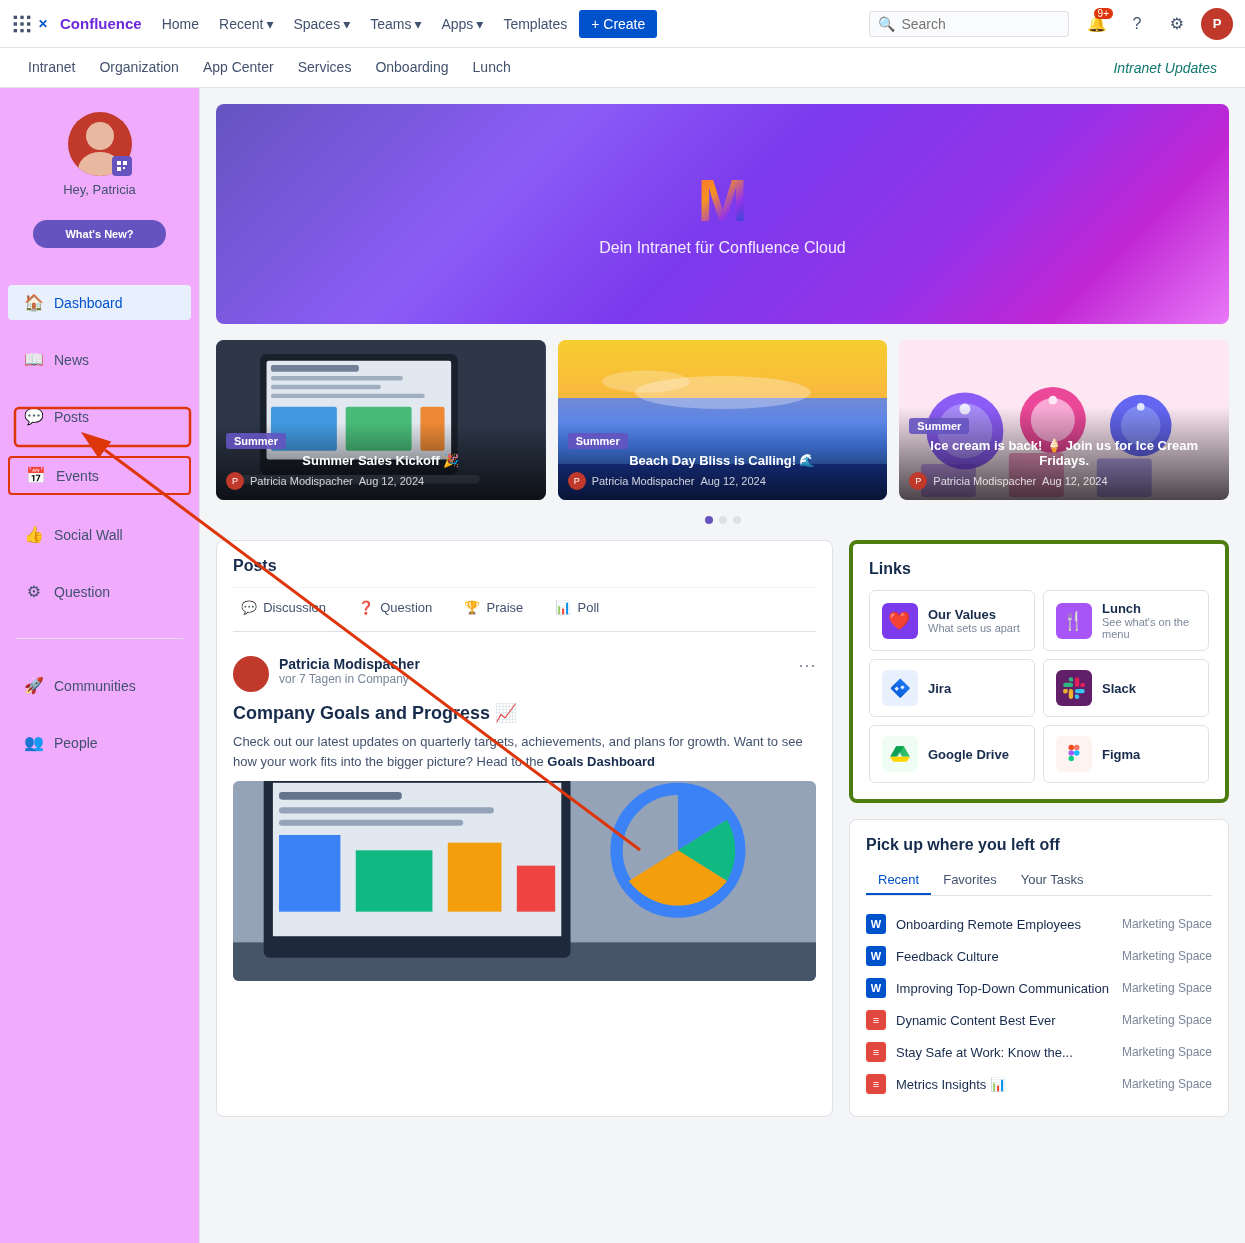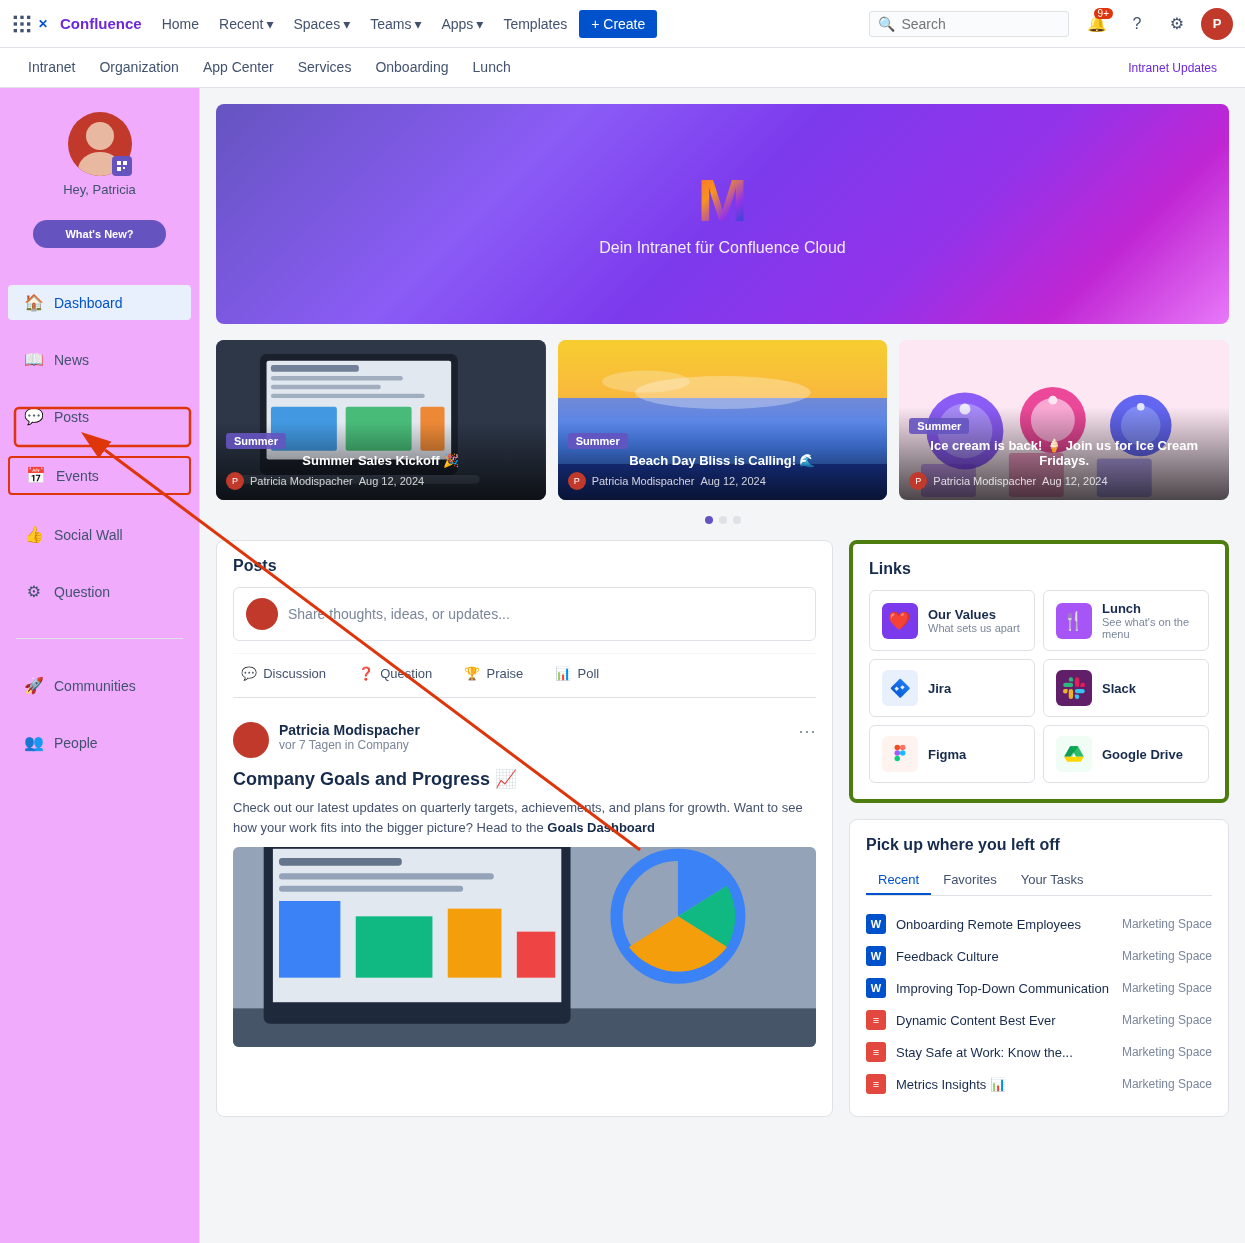--- a/index.html
+++ b/index.html
@@ -21,21 +21,21 @@
     .notif-badge { position: absolute; top: 0; right: 0; background: #de350b; color: #fff; border-radius: 8px; font-size: 10px; padding: 0 4px; min-width: 16px; text-align: center; }
     .avatar-btn { width: 32px; height: 32px; border-radius: 50%; background: #c0392b; color: #fff; display: flex; align-items: center; justify-content: center; font-size: 13px; font-weight: 600; cursor: pointer; overflow: hidden; }
 
     
     .sec-nav {
       display: flex; align-items: center; background: #fff; border-bottom: 1px solid #dfe1e6;
       padding: 0 16px; height: 40px; gap: 0;
     }
     .sec-nav-item { padding: 8px 12px; font-size: 14px; color: #42526e; cursor: pointer; border-bottom: 2px solid transparent; }
     .sec-nav-spacer { flex: 1; }
-    .sec-nav-right { font-size: 12px; color: #6d28d9; padding: 8px 12px; cursor: pointer; }
+    .sec-nav-right { font-size: 14px; color: #0f766e; padding: 8px 12px; cursor: pointer; font-style: italic; }
 
     
     .main-layout { display: flex; min-height: calc(100vh - 88px); }
 
     
     .sidebar {
       width: 200px; min-width: 200px; background: #f0abfc; border-right: 1px solid #dfe1e6;
       padding: 16px 0; display: flex; flex-direction: column; gap: 20px;
     }
     .sidebar-user { display: flex; flex-direction: column; align-items: center; padding: 8px 16px 16px; gap: 6px; }
@@ -348,24 +348,20 @@
     <div class="pagination-dots">
       <div class="dot active"></div>
       <div class="dot"></div>
       <div class="dot"></div>
     </div>
 
     <div class="two-col">
 
       <div class="posts-section">
         <div class="section-title">Posts</div>
-        <div class="post-input-area">
-          <div class="post-input-avatar"></div>
-          <span class="post-input-placeholder">Share thoughts, ideas, or updates...</span>
-        </div>
         <div class="post-actions">
           <div class="post-action-btn">
             <span>💬</span>
             <span>Discussion</span>
           </div>
           <div class="post-action-btn">
             <span>❓</span>
             <span>Question</span>
           </div>
           <div class="post-action-btn">
@@ -472,49 +468,49 @@
                     <path fill="#36c5f0" d="M15.36 18.96a2.4 2.4 0 012.4 2.4A2.4 2.4 0 0115.36 24a2.4 2.4 0 01-2.4-2.4V18.96h2.4z"></path>
                     <path fill="#36c5f0" d="M15.36 17.76a2.4 2.4 0 01-2.4-2.4 2.4 2.4 0 012.4-2.4h6a2.4 2.4 0 012.4 2.4 2.4 2.4 0 01-2.4 2.4h-6z"></path>
                   </svg>
               </div>
               <div>
                 <div class="link-text">Slack</div>
               </div>
             </div>
 
             <div class="link-card">
+              <div class="link-icon" style="background:#f0fdf4;border-radius:6px;">
+                <svg width="22" height="22" viewBox="0 0 24 24">
+                    <path d="M7.71 3.5L1.15 15l3.43 5.5H19.4L22.84 15 16.28 3.5z" fill="none"></path>
+                    <path d="M16.28 3.5H7.71L1.15 15h6.87z" fill="#0f9d58"></path>
+                    <path d="M22.84 15L16.28 3.5H7.71l6.57 11.5z" fill="#00ac47" opacity="0.8"></path>
+                    <path d="M1.15 15l3.43 5.5h14.82l3.44-5.5z" fill="#ffd600"></path>
+                    <path d="M8.02 15l6.26-11.5 2.0 0-6.26 11.5z" fill="#0f9d58" opacity="0.4"></path>
+                  </svg>
+              </div>
+              <div>
+                <div class="link-text">Google Drive</div>
+              </div>
+            </div>
+
+            <div class="link-card">
               <div class="link-icon" style="background:#fff3f0;border-radius:6px;">
                 <svg width="22" height="22" viewBox="0 0 24 24">
                     <rect x="6" y="2" width="6" height="6" rx="3" fill="#f24e1e"></rect>
                     <rect x="12" y="2" width="6" height="6" rx="3" fill="#ff7262"></rect>
                     <rect x="6" y="8" width="6" height="6" rx="3" fill="#a259ff"></rect>
                     <circle cx="15" cy="11" r="3" fill="#1abcfe"></circle>
                     <rect x="6" y="14" width="6" height="6" rx="3" fill="#0acf83"></rect>
                   </svg>
               </div>
               <div>
                 <div class="link-text">Figma</div>
               </div>
             </div>
 
-            <div class="link-card">
-              <div class="link-icon" style="background:#f0fdf4;border-radius:6px;">
-                <svg width="22" height="22" viewBox="0 0 24 24">
-                    <path d="M7.71 3.5L1.15 15l3.43 5.5H19.4L22.84 15 16.28 3.5z" fill="none"></path>
-                    <path d="M16.28 3.5H7.71L1.15 15h6.87z" fill="#0f9d58"></path>
-                    <path d="M22.84 15L16.28 3.5H7.71l6.57 11.5z" fill="#00ac47" opacity="0.8"></path>
-                    <path d="M1.15 15l3.43 5.5h14.82l3.44-5.5z" fill="#ffd600"></path>
-                    <path d="M8.02 15l6.26-11.5 2.0 0-6.26 11.5z" fill="#0f9d58" opacity="0.4"></path>
-                  </svg>
-              </div>
-              <div>
-                <div class="link-text">Google Drive</div>
-              </div>
-            </div>
-
           </div>
         </div>
 
         <div class="pickup-section">
           <div class="section-title">Pick up where you left off</div>
           <div class="pickup-tabs">
             <div class="pickup-tab active">Recent</div>
             <div class="pickup-tab">Favorites</div>
             <div class="pickup-tab">Your Tasks</div>
           </div>

